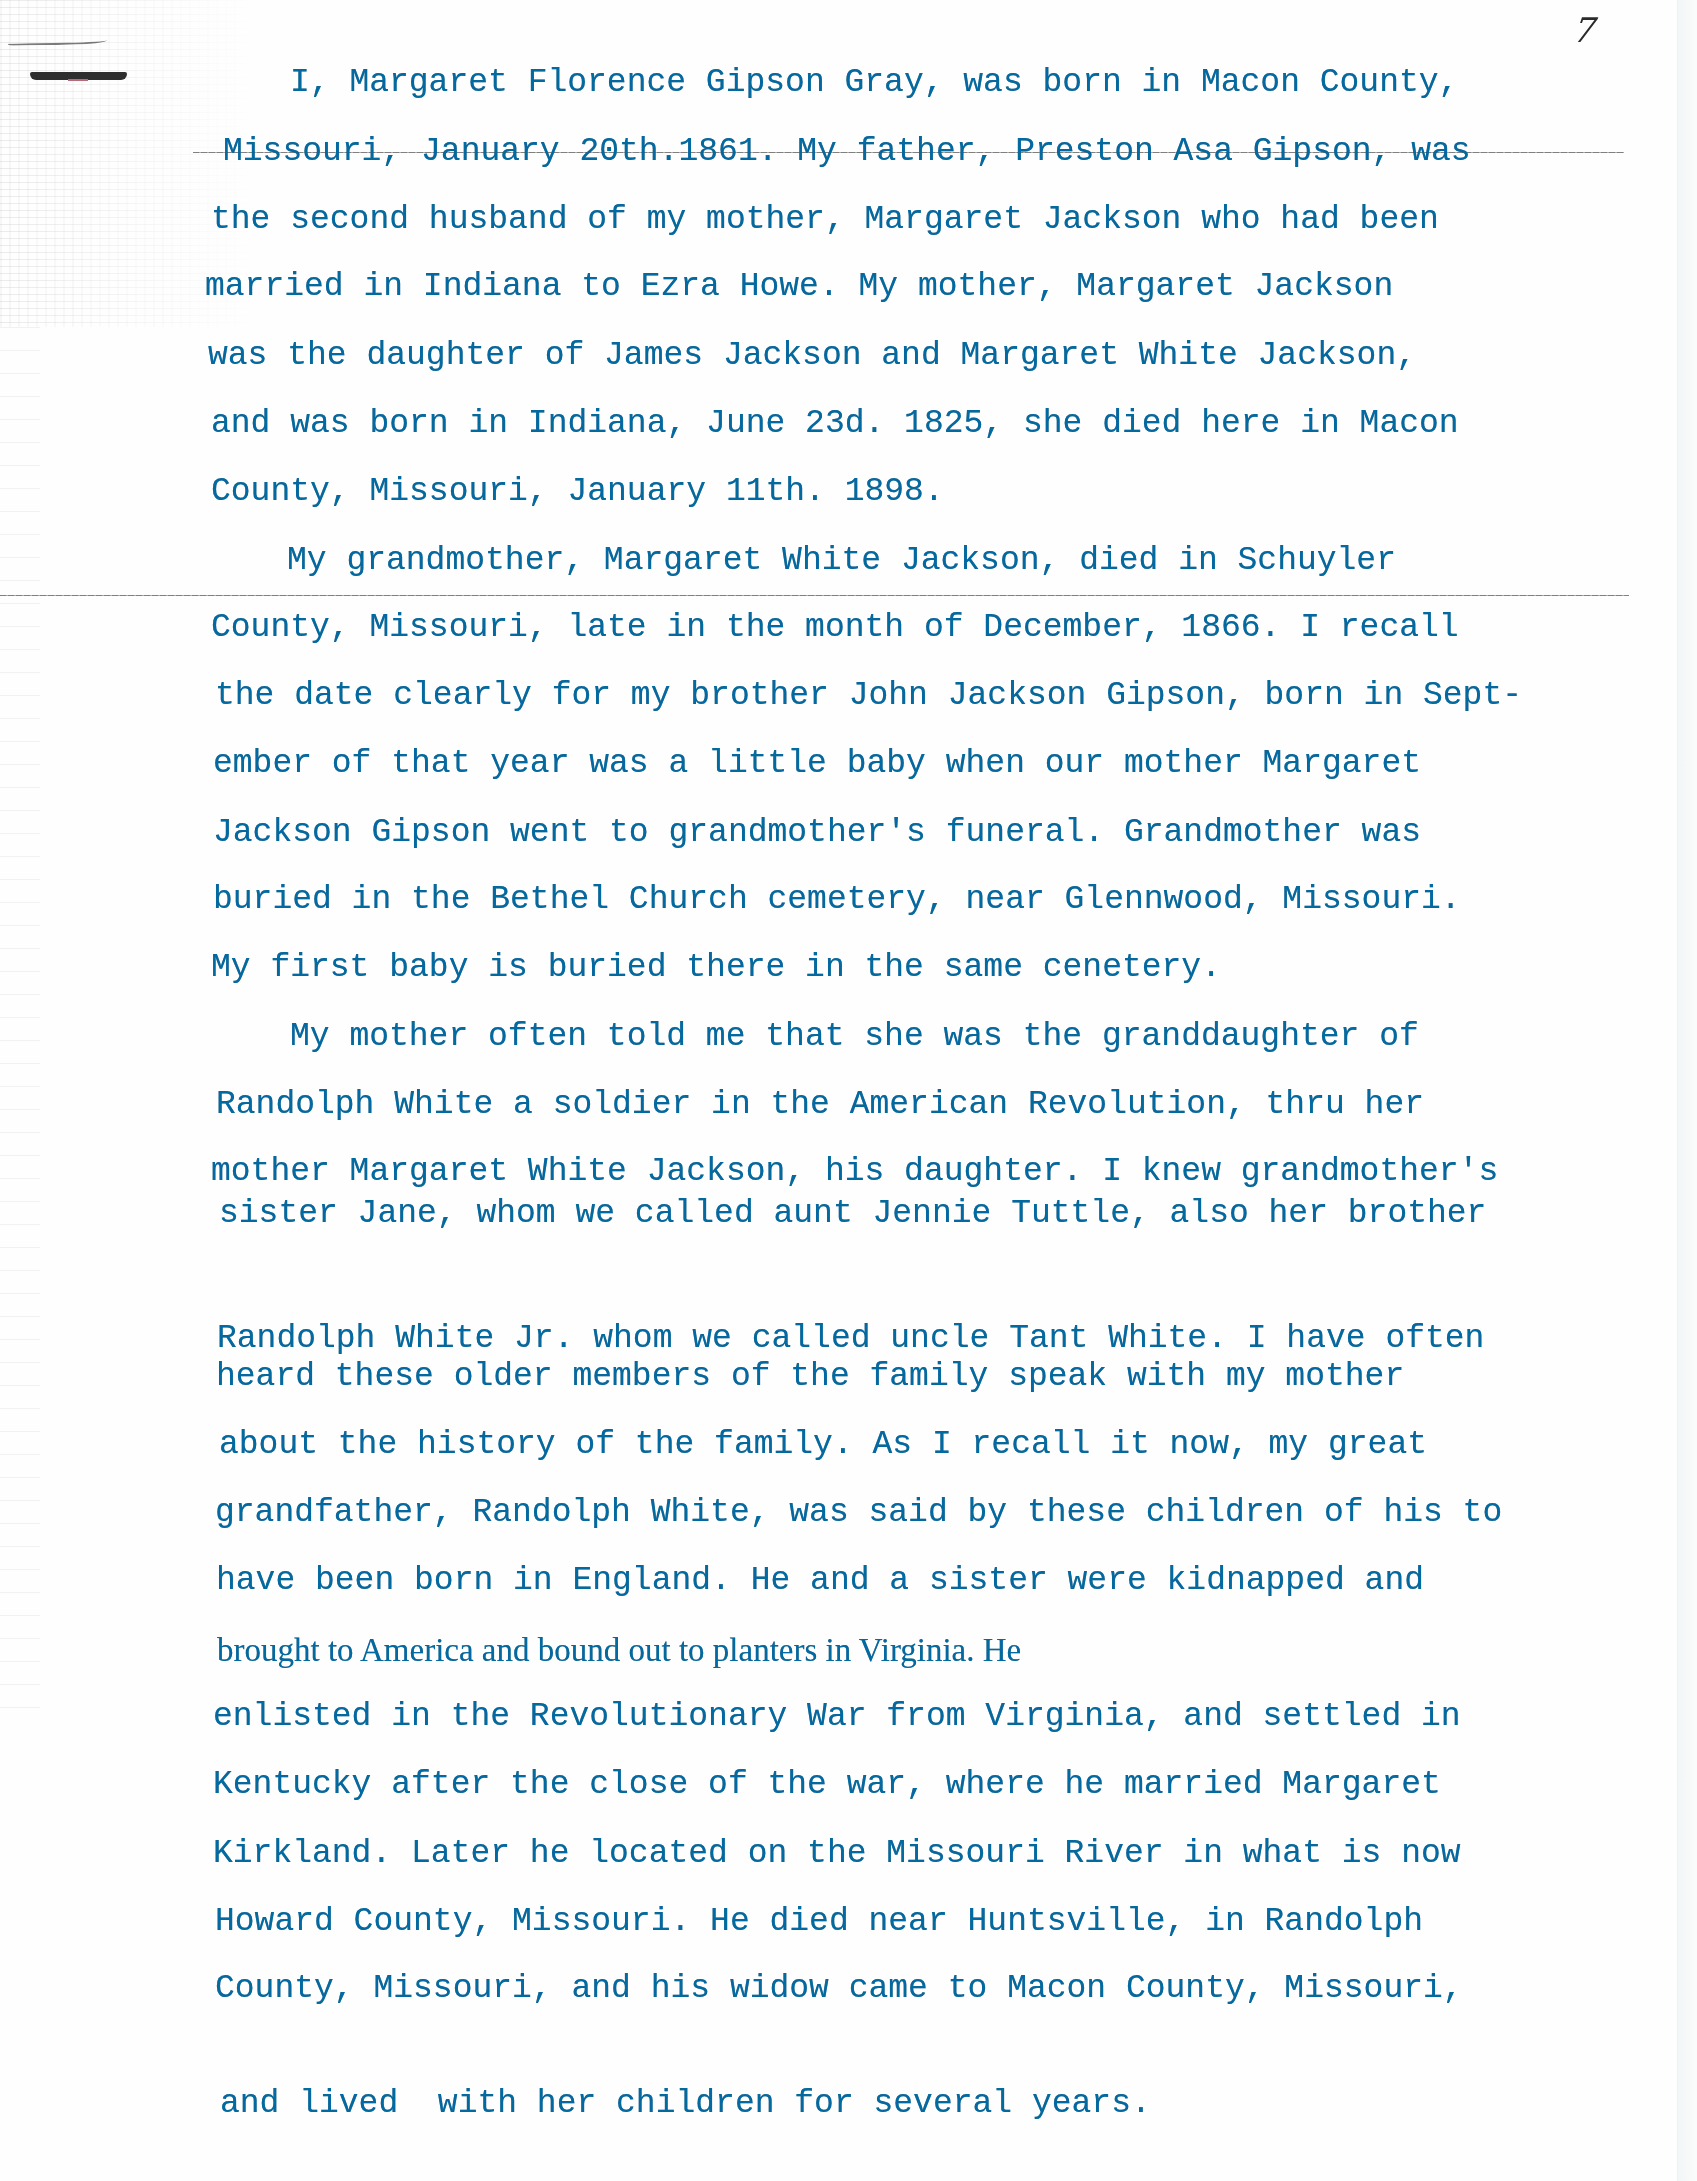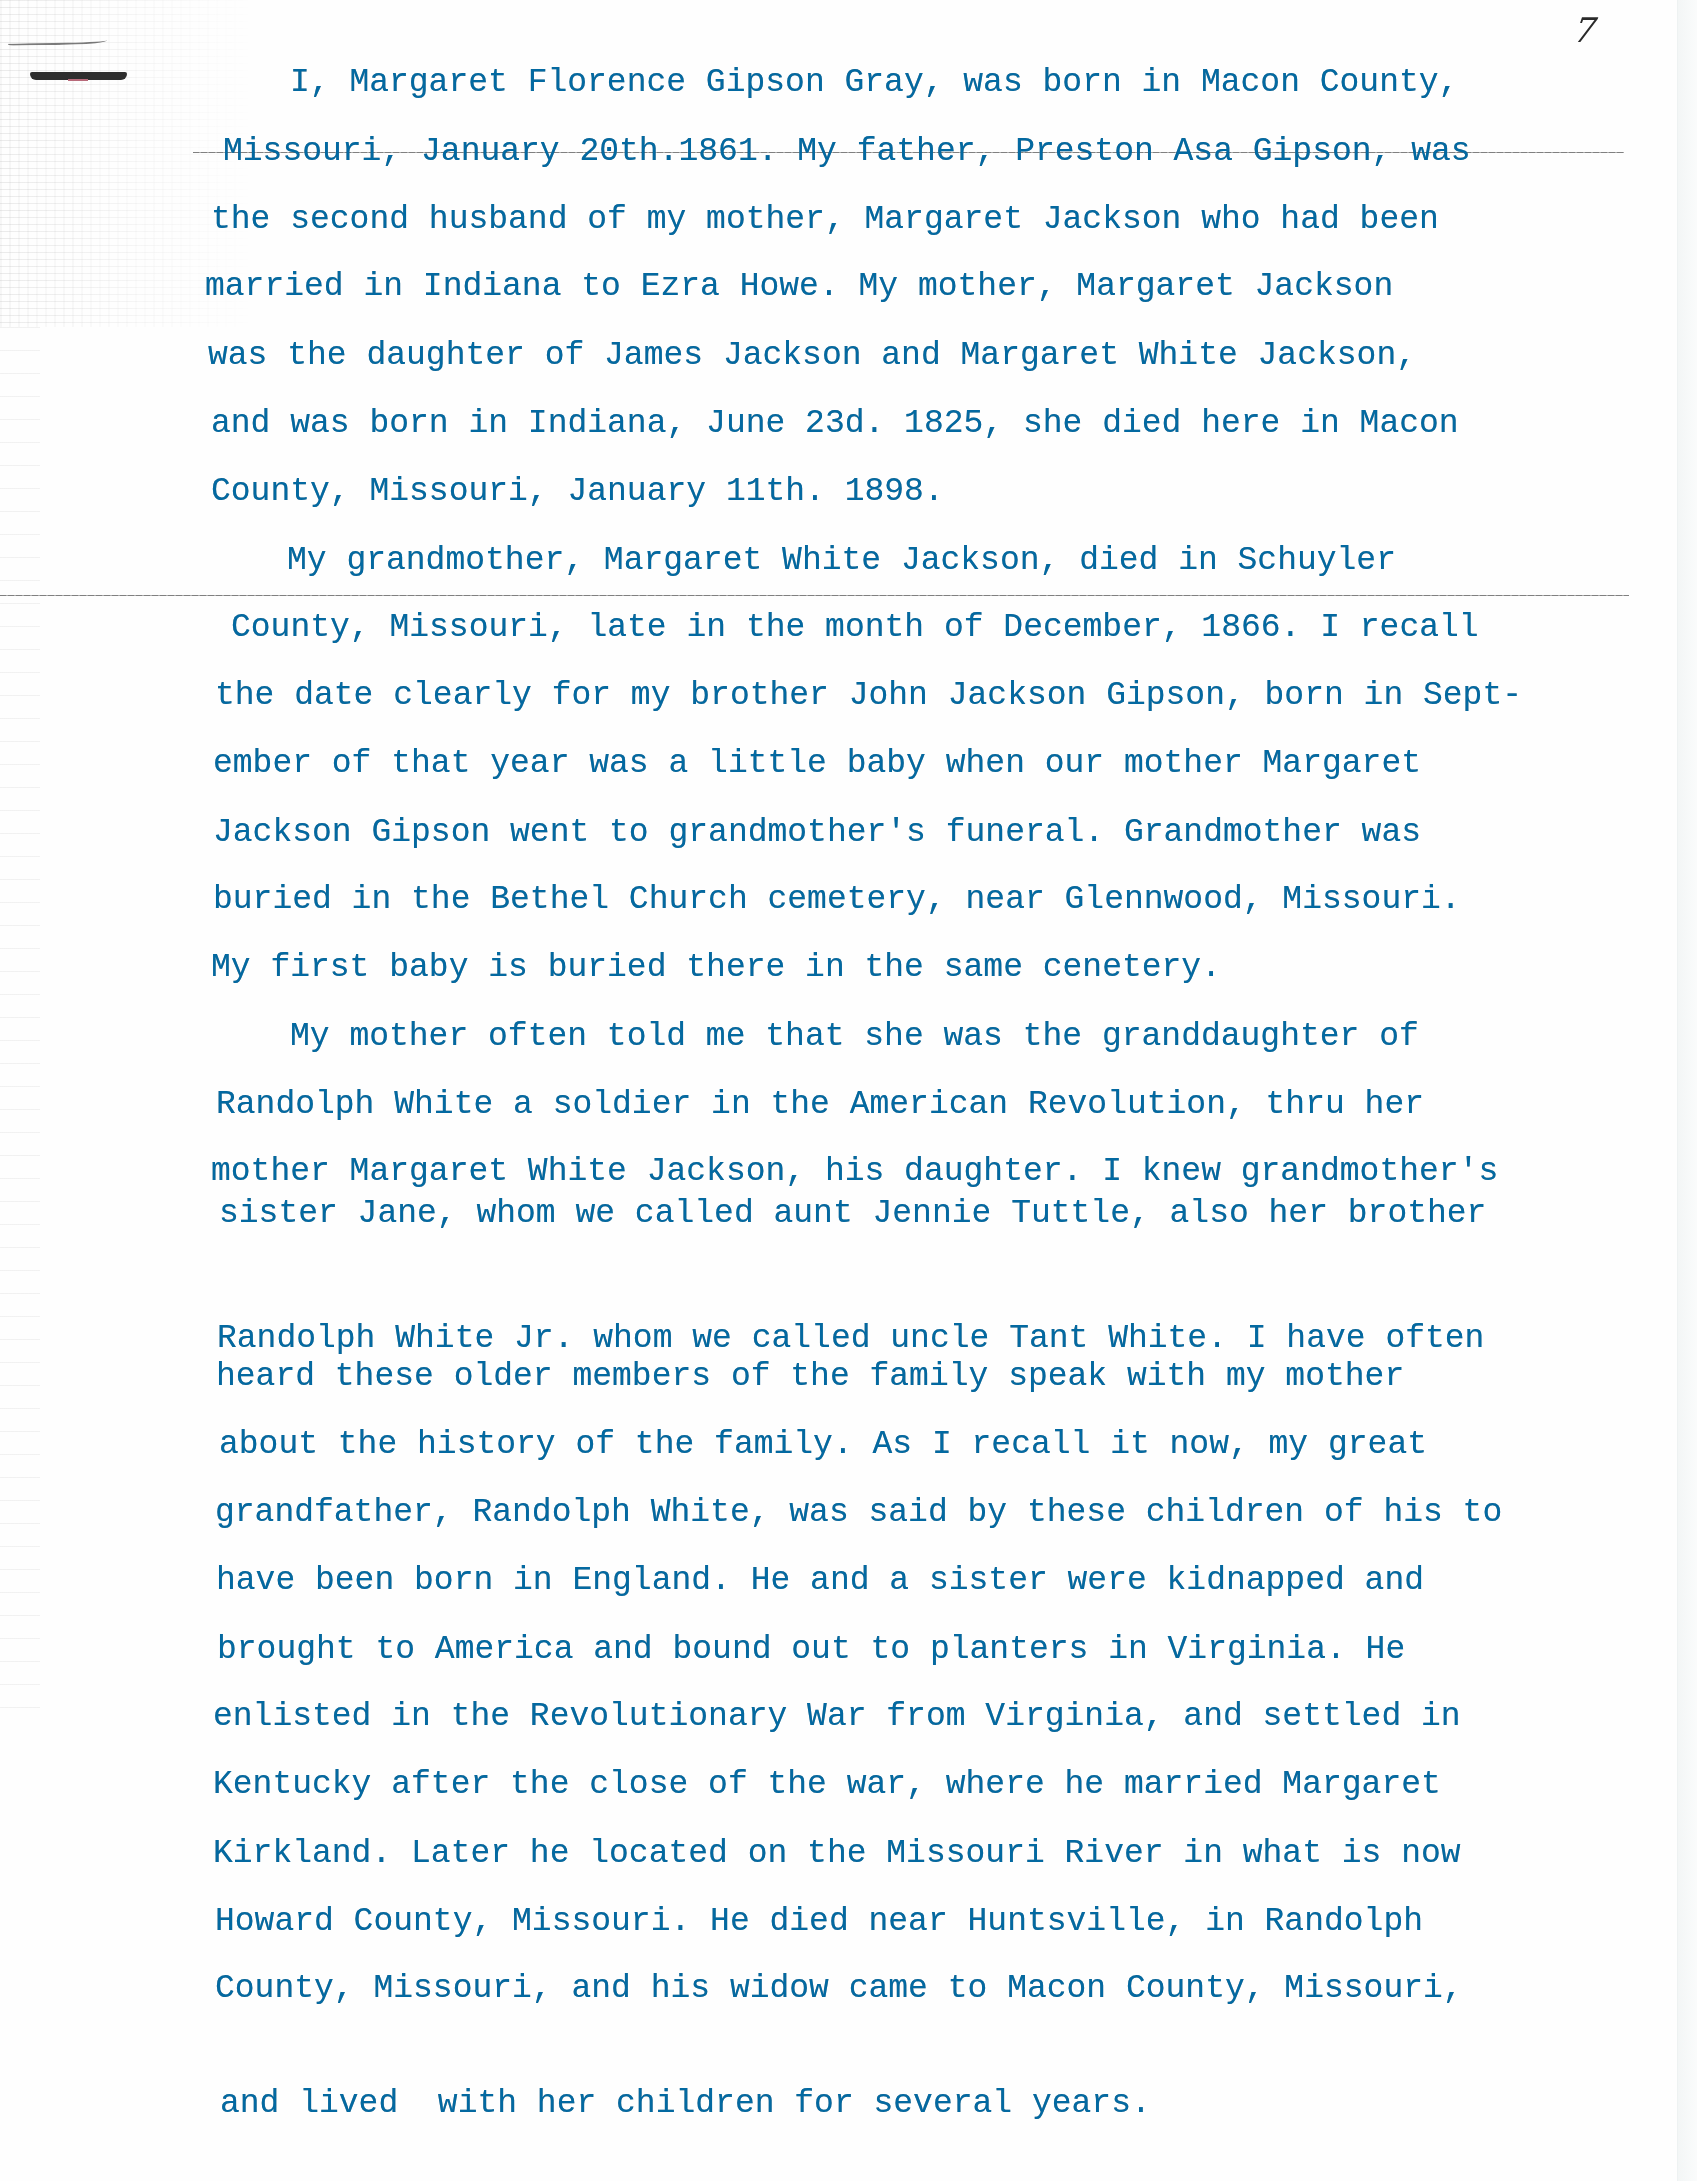--- a/index.html
+++ b/index.html
@@ -115,37 +115,37 @@
 
     <div class="line" style="left:290px; top:63px;">I, Margaret Florence Gipson Gray, was born in Macon County,</div>
     <div class="line" style="left:223px; top:132px;">Missouri, January 20th.1861. My father, Preston Asa Gipson, was</div>
     <div class="line" style="left:211px; top:200px;">the second husband of my mother, Margaret Jackson who had been</div>
     <div class="line" style="left:205px; top:267px;">married in Indiana to Ezra Howe. My mother, Margaret Jackson</div>
     <div class="line" style="left:208px; top:336px;">was the daughter of James Jackson and Margaret White Jackson,</div>
     <div class="line" style="left:211px; top:404px;">and was born in Indiana, June 23d. 1825, she died here in Macon</div>
     <div class="line" style="left:211px; top:472px;">County, Missouri, January 11th. 1898.</div>
 
     <div class="line" style="left:287px; top:541px;">My grandmother, Margaret White Jackson, died in Schuyler</div>
-    <div class="line" style="left:211px; top:608px;margin-left:20px;">County, Missouri, late in the month of December, 1866. I recall</div>
+    <div class="line" style="left:211px; top:608px;">County, Missouri, late in the month of December, 1866. I recall</div>
     <div class="line" style="left:215px; top:676px;">the date clearly for my brother John Jackson Gipson, born in Sept-</div>
     <div class="line" style="left:213px; top:744px;">ember of that year was a little baby when our mother Margaret</div>
     <div class="line" style="left:213px; top:813px;">Jackson Gipson went to grandmother's funeral. Grandmother was</div>
     <div class="line" style="left:213px; top:880px;">buried in the Bethel Church cemetery, near Glennwood, Missouri.</div>
     <div class="line" style="left:211px; top:948px;">My first baby is buried there in the same cenetery.</div>
 
     <div class="line" style="left:290px; top:1017px;">My mother often told me that she was the granddaughter of</div>
     <div class="line" style="left:216px; top:1085px;">Randolph White a soldier in the American Revolution, thru her</div>
     <div class="line" style="left:211px; top:1152px;">mother Margaret White Jackson, his daughter. I knew grandmother's</div>
     <div class="line" style="left:219px; top:1194px;">sister Jane, whom we called aunt Jennie Tuttle, also her brother</div>
     <div class="line" style="left:217px; top:1289px;margin-top:30px;">Randolph White Jr. whom we called uncle Tant White. I have often</div>
     <div class="line" style="left:216px; top:1357px;">heard these older members of the family speak with my mother</div>
     <div class="line" style="left:219px; top:1425px;">about the history of the family. As I recall it now, my great</div>
     <div class="line" style="left:215px; top:1493px;">grandfather, Randolph White, was said by these children of his to</div>
     <div class="line" style="left:216px; top:1561px;">have been born in England. He and a sister were kidnapped and</div>
-    <div class="line" style="left:217px; top:1630px;">brought to America and bound out to planters in Virginia. He</div>
+    <div class="line" style="left:217px; top:1630px;font-family:Liberation Serif, serif;">brought to America and bound out to planters in Virginia. He</div>
     <div class="line" style="left:213px; top:1697px;">enlisted in the Revolutionary War from Virginia, and settled in</div>
     <div class="line" style="left:213px; top:1765px;">Kentucky after the close of the war, where he married Margaret</div>
     <div class="line" style="left:213px; top:1834px;">Kirkland. Later he located on the Missouri River in what is now</div>
     <div class="line" style="left:215px; top:1902px;">Howard County, Missouri. He died near Huntsville, in Randolph</div>
     <div class="line" style="left:215px; top:1969px;">County, Missouri, and his widow came to Macon County, Missouri,</div>
     <div class="line" style="left:220px; top:2037px;margin-top:47px;">and lived  with her children for several years.</div>
   </div>
 </div>
 
 

